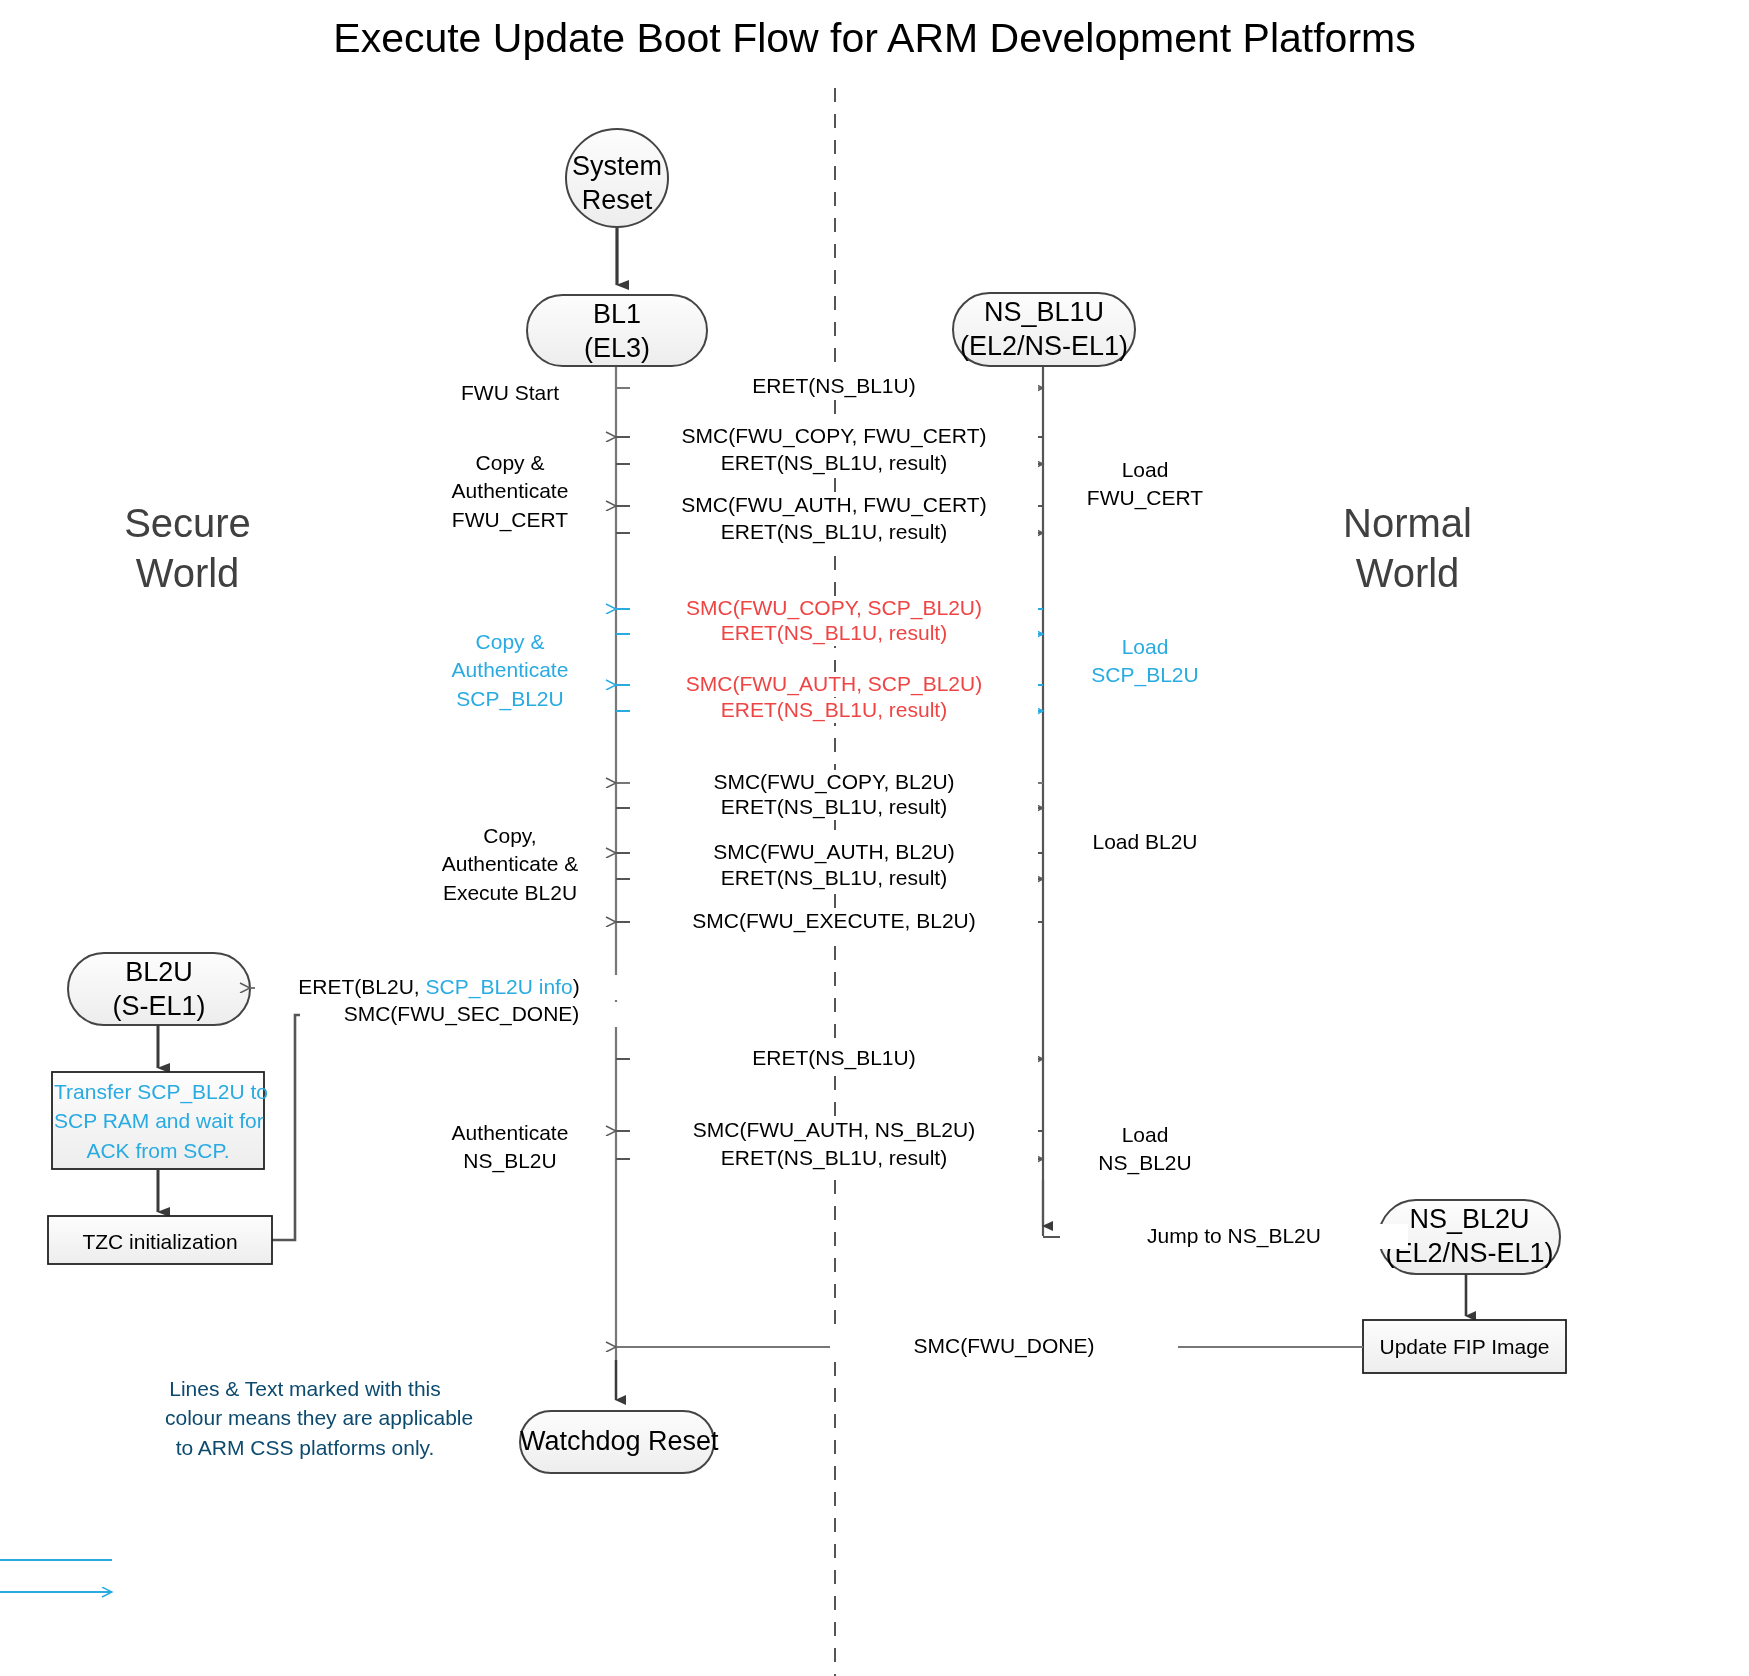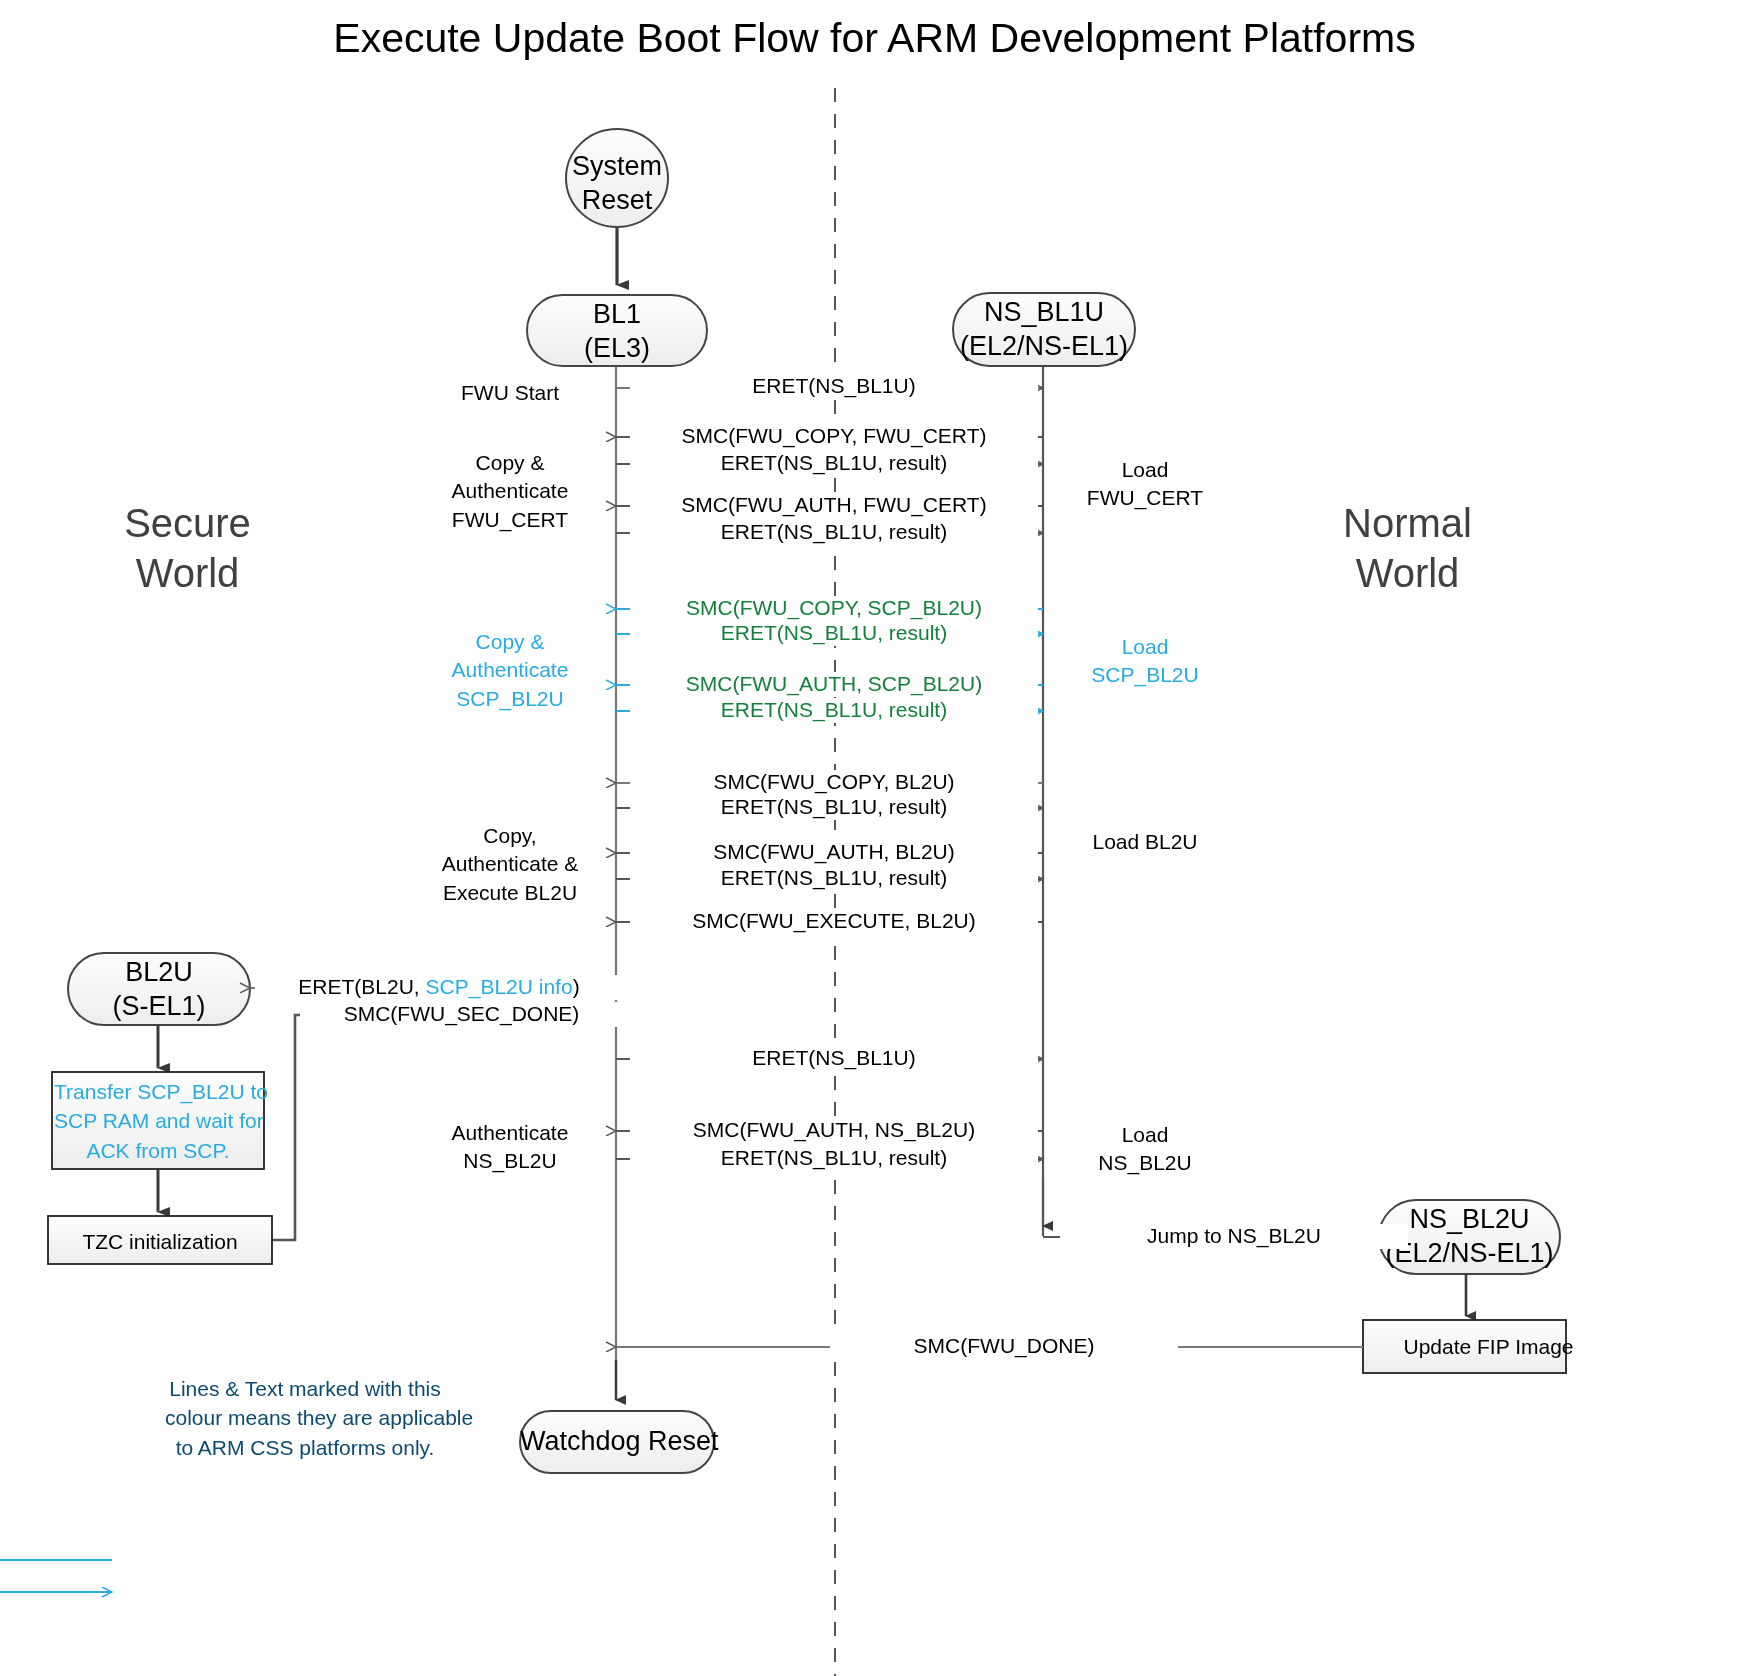--- a/index.html
+++ b/index.html
@@ -44,21 +44,21 @@
     font-size: 27px;
     color: #000000;
     line-height: 1.25;
   }
   .msg-text {
     font-size: 21px;
     color: #000000;
     background: #ffffff;
     padding: 0 4px;
   }
-  .msg-text.cyan { color: #15803d; }
+  .msg-text.cyan { color: #ef4444; }
   .side-text {
     font-size: 21px;
     color: #000000;
     line-height: 1.35;
   }
   .side-text.cyan { color: #29ABE2; }
   .legend-text {
     font-size: 21px;
     color: #0c4a6e;
     line-height: 1.4;
@@ -190,21 +190,21 @@
 
   <div class="lbl node-text" style="left:537px; top:150px; width:160px;">System<br>Reset</div>
   <div class="lbl node-text" style="left:527px; top:298px; width:180px;">BL1<br>(EL3)</div>
   <div class="lbl node-text" style="left:943px; top:296px; width:202px;">NS_BL1U<br>(EL2/NS-EL1)</div>
   <div class="lbl node-text" style="left:68px; top:956px; width:182px;">BL2U<br>(S-EL1)</div>
   <div class="lbl node-text" style="left:1369px; top:1203px; width:201px;">NS_BL2U<br>(EL2/NS-EL1)</div>
   <div class="lbl node-text" style="left:520px; top:1425px; width:194px;">Watchdog Reset</div>
 
   <div class="lbl box-text cyan" style="left:54px; top:1077px; width:208px;">Transfer SCP_BL2U to<br>SCP RAM and wait for<br>ACK from SCP.</div>
   <div class="lbl box-text" style="left:48px; top:1227px; width:224px;">TZC initialization</div>
-  <div class="lbl box-text" style="left:1363px; top:1332px; width:203px;padding-left:24px;">Update FIP Image</div>
+  <div class="lbl box-text" style="left:1363px; top:1332px; width:203px;">Update FIP Image</div>
 
   <div class="lbl msg-text" style="left:630px; top:374px; width:400px;">ERET(NS_BL1U)</div>
   <div class="lbl msg-text" style="left:630px; top:424px; width:400px;">SMC(FWU_COPY, FWU_CERT)</div>
   <div class="lbl msg-text" style="left:630px; top:451px; width:400px;">ERET(NS_BL1U, result)</div>
   <div class="lbl msg-text" style="left:630px; top:493px; width:400px;">SMC(FWU_AUTH, FWU_CERT)</div>
   <div class="lbl msg-text" style="left:630px; top:520px; width:400px;">ERET(NS_BL1U, result)</div>
   <div class="lbl msg-text cyan" style="left:630px; top:596px; width:400px;">SMC(FWU_COPY, SCP_BL2U)</div>
   <div class="lbl msg-text cyan" style="left:630px; top:621px; width:400px;">ERET(NS_BL1U, result)</div>
   <div class="lbl msg-text cyan" style="left:630px; top:672px; width:400px;">SMC(FWU_AUTH, SCP_BL2U)</div>
   <div class="lbl msg-text cyan" style="left:630px; top:698px; width:400px;">ERET(NS_BL1U, result)</div>

